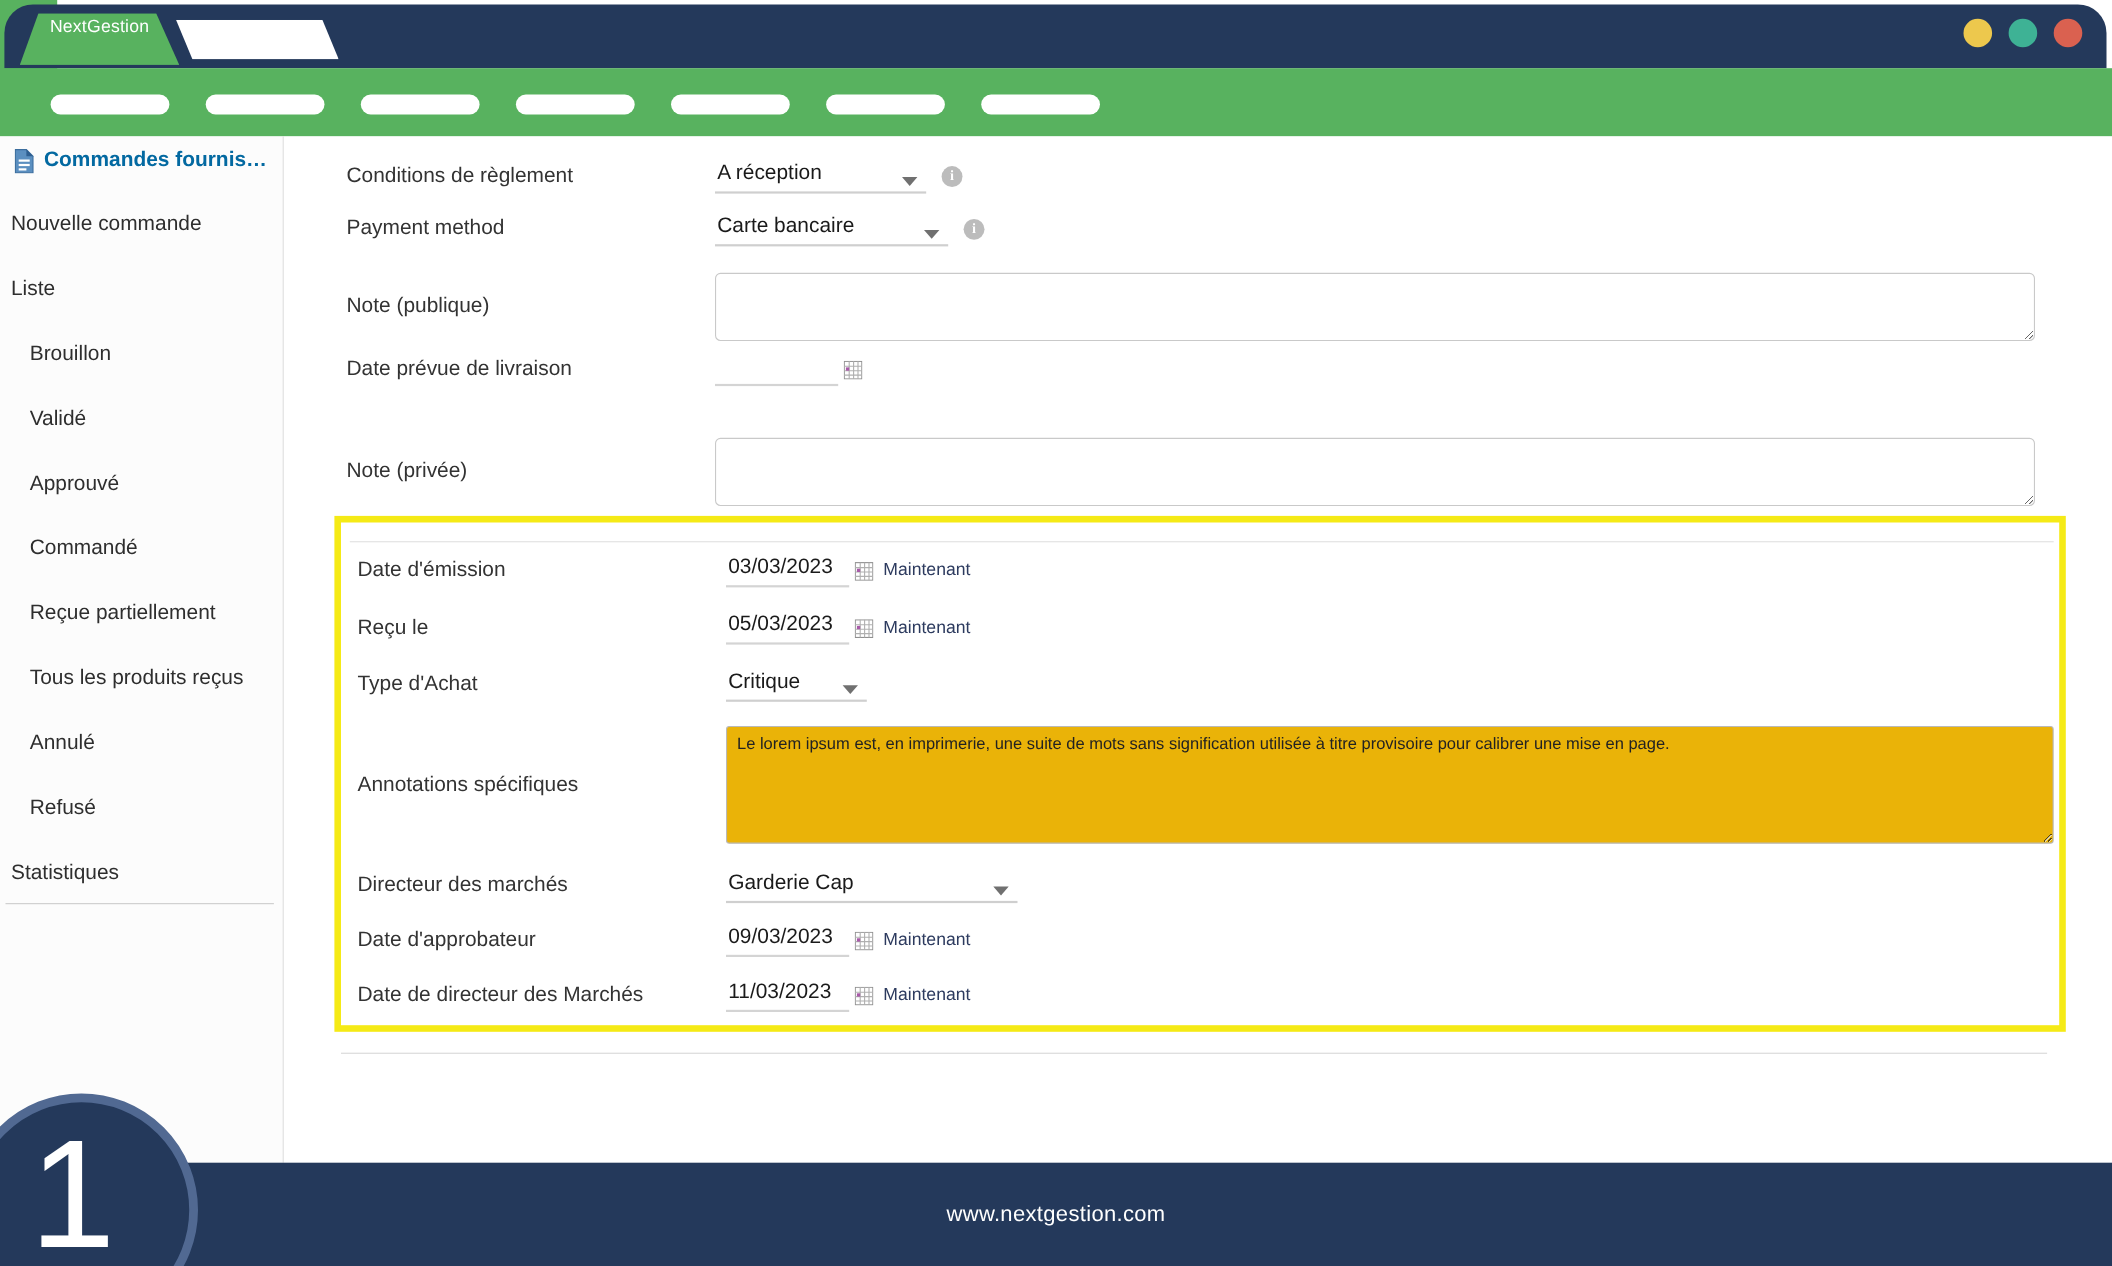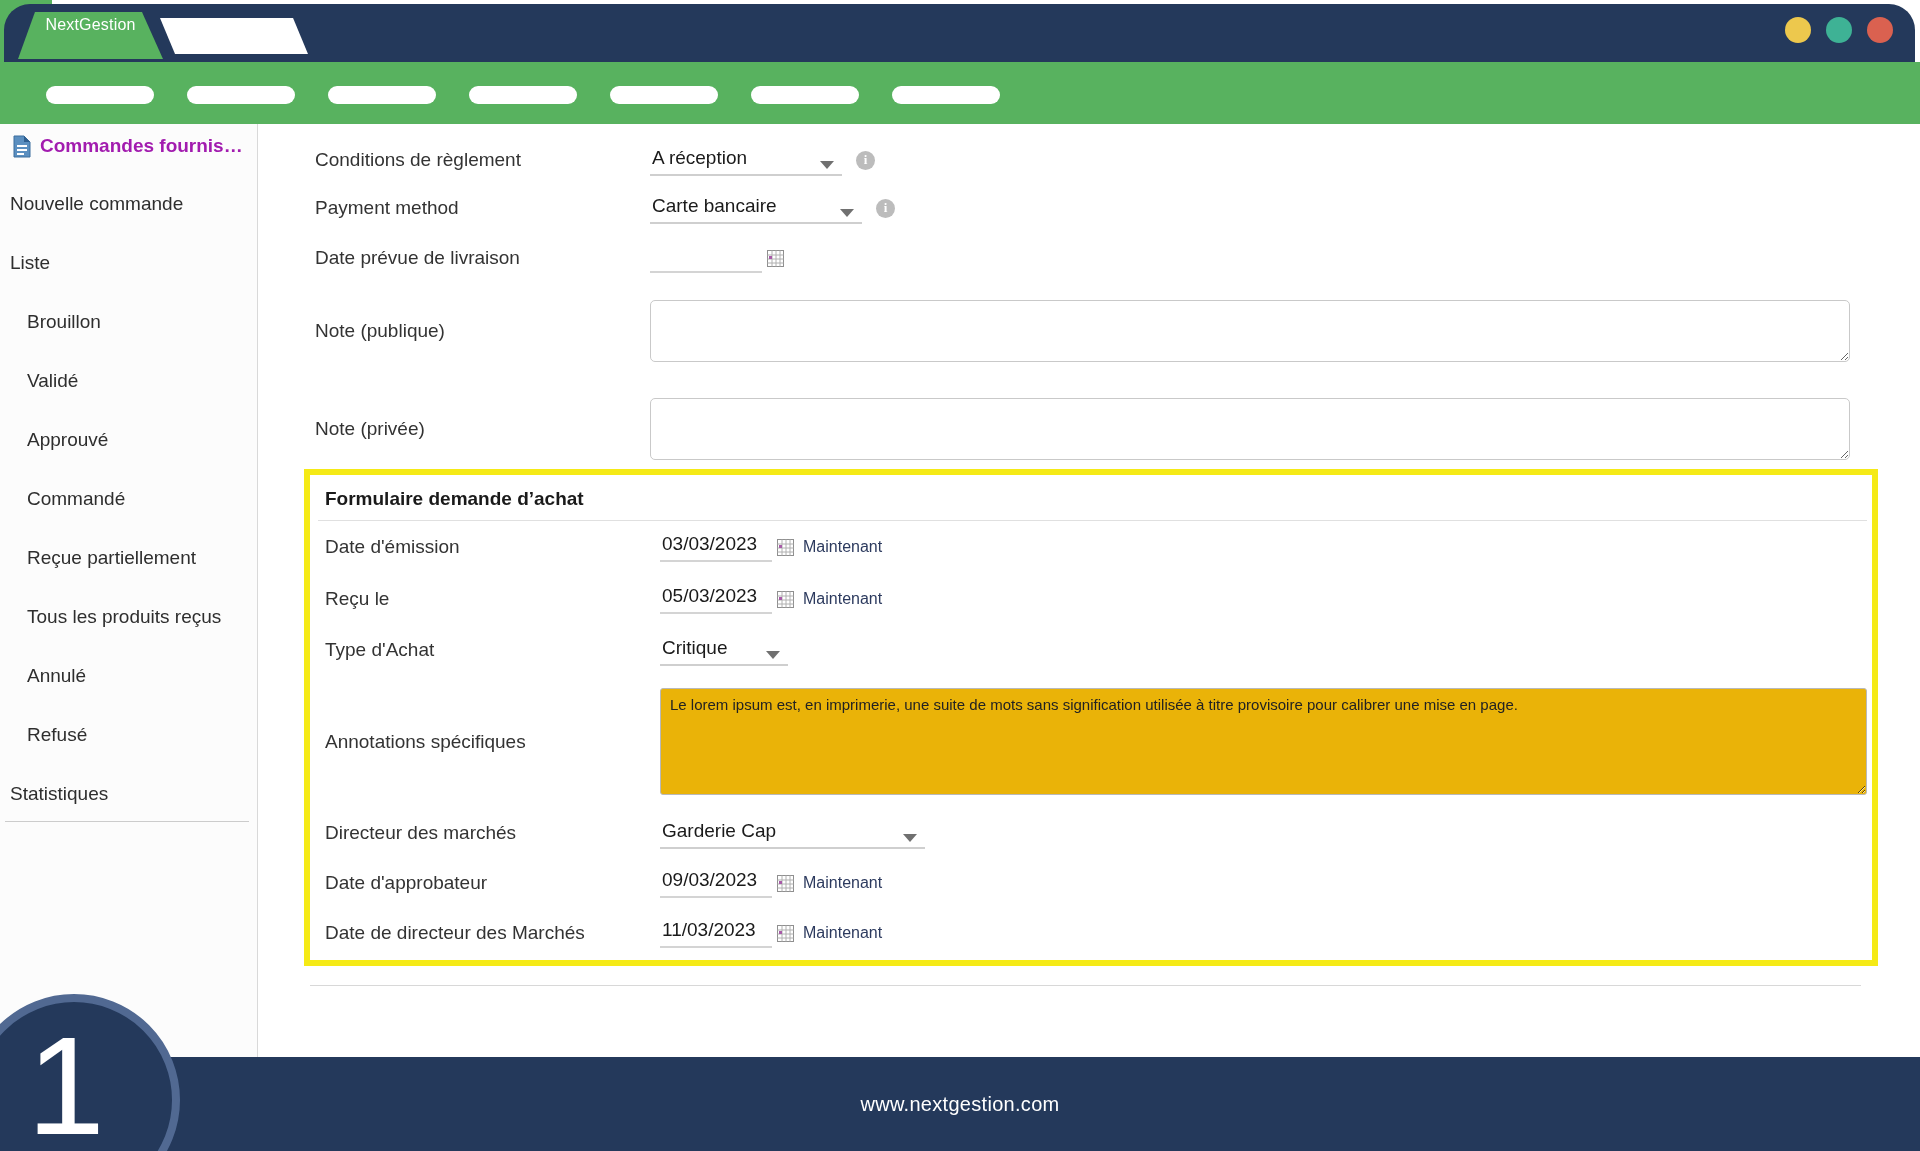--- a/index.html
+++ b/index.html
@@ -27,21 +27,21 @@
 
   .greenbar { position:absolute; left:0; right:0; top:62px; height:62px; background:#58B25F; z-index:1; }
   .pill-row { position:absolute; left:46px; top:24px; display:flex; gap:33px; }
   .pill { width:108px; height:18px; background:#fff; border-radius:9px; }
 
   
   .body-wrap { position:absolute; left:0; right:0; top:124px; bottom:94px; display:flex; z-index:1; }
 
   .sidebar { width:258px; background:#fcfcfc; border-right:1px solid #d9d9d9; padding-top:6px; flex:none; }
   .sb-title { display:flex; align-items:center; gap:9px; padding-left:13px; height:32px;
-              font-size:19px; font-weight:bold; color:#a21caf; }
+              font-size:19px; font-weight:bold; color:#0369a1; }
   .sb-title .ttxt { white-space:nowrap; overflow:hidden; }
   .sb-list { margin-top:2px; }
   .sb-item { height:34px; display:flex; align-items:center; padding-left:10px;
              font-size:19px; color:#2e2e2e; cursor:pointer;margin-top:25px; }
   .sb-item.ind { padding-left:27px; }
   .sb-divider { border:none; border-top:1px solid #ccc; margin:10px 8px 0 5px; }
 
   .content { flex:1; background:#fff; padding:0 64px 0 57px; }
 
   .frow { display:grid; grid-template-columns:335px 1fr; align-items:center; }
@@ -181,20 +181,27 @@
         <div class="flabel">Payment method</div>
         <div class="fctrl">
           <div class="sel" style="width:212px;">
             <span class="sval">Carte bancaire</span>
             <span class="caret"></span>
           </div>
           <span class="info-badge">i</span>
         </div>
       </div>
 
+      <div class="frow note-row1">
+        <div class="flabel">Note (publique)</div>
+        <div class="fctrl">
+          <textarea class="note-area" style=""></textarea>
+        </div>
+      </div>
+
       <div class="frow h52">
         <div class="flabel">Date prévue de livraison</div>
         <div class="fctrl">
           <div class="date-input">
             <span></span>
           </div>
           <span class="cal-btn">
             <svg width="17" height="17" viewBox="0 0 17 17">
               <rect x="0.5" y="0.5" width="16" height="16" fill="#ffffff" stroke="#8f8f8f"></rect>
               <line x1="0.5" y1="5" x2="16.5" y2="5" stroke="#b0b0b0"></line>
@@ -202,36 +209,28 @@
               <line x1="0.5" y1="13" x2="16.5" y2="13" stroke="#b0b0b0"></line>
               <line x1="5" y1="0.5" x2="5" y2="16.5" stroke="#b0b0b0"></line>
               <line x1="9" y1="0.5" x2="9" y2="16.5" stroke="#b0b0b0"></line>
               <line x1="13" y1="0.5" x2="13" y2="16.5" stroke="#b0b0b0"></line>
               <rect x="2" y="6" width="3" height="3" fill="#a85aa8"></rect>
             </svg>
           </span>
         </div>
       </div>
 
-      <div class="frow note-row1">
-        <div class="flabel">Note (publique)</div>
-        <div class="fctrl">
-          <textarea class="note-area" style=""></textarea>
-        </div>
-      </div>
-
       <div class="frow note-row2">
         <div class="flabel">Note (privée)</div>
         <div class="fctrl">
           <textarea class="note-area" style=""></textarea>
         </div>
       </div>
 
       <section class="hl-box">
-        <div class="hl-title">Formulaire demande d’achat</div>
         <hr class="hl-divider">
 
         <div class="frow h52">
           <div class="flabel">Date d'émission</div>
           <div class="fctrl">
             <div class="date-input">
               <span>03/03/2023</span>
             </div>
             <span class="cal-btn">
               <svg width="17" height="17" viewBox="0 0 17 17">

